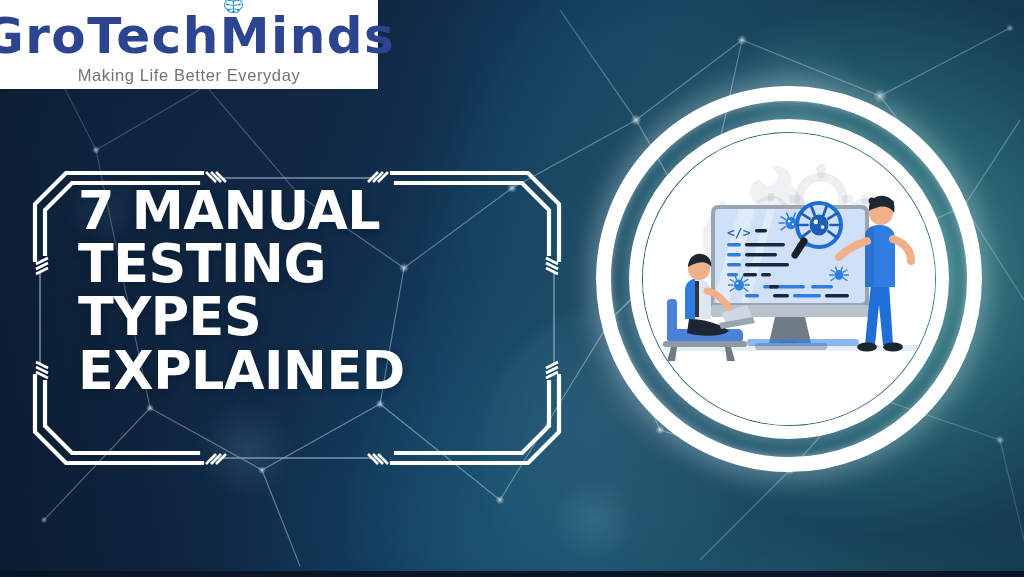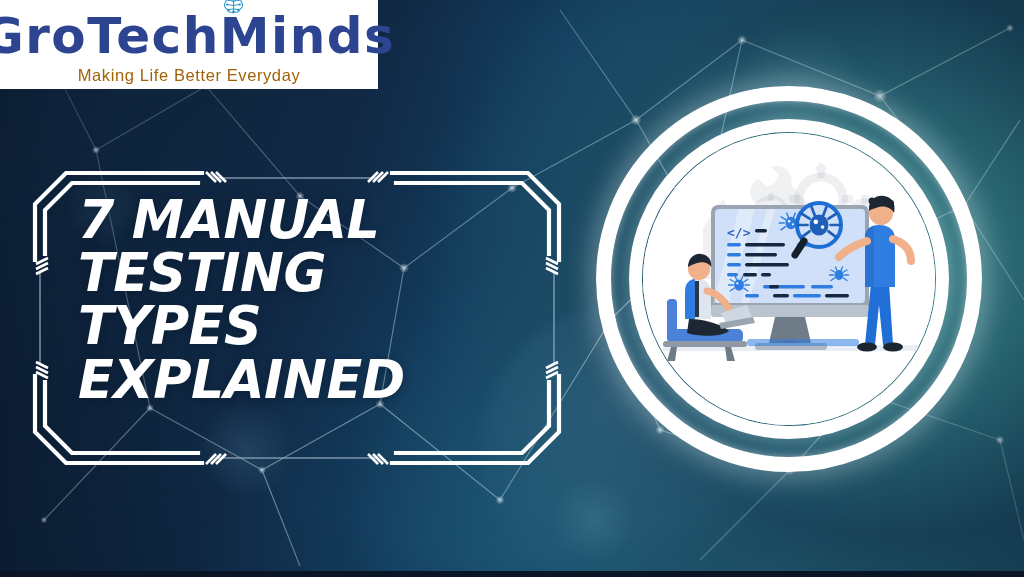--- a/index.html
+++ b/index.html
@@ -50,28 +50,28 @@
   .logo-wordmark{
     position:relative;font-family:"DejaVu Sans","Liberation Sans",sans-serif;
     font-weight:700;font-size:50px;line-height:1;letter-spacing:1.5px;
     color:#2d4491;margin-top:6px;white-space:nowrap;
   }
   .logo-brain{
     position:absolute;left:238px;top:-19px;width:25px;height:25px;
   }
   .logo-tagline{
     font-family:"Liberation Sans","DejaVu Sans",sans-serif;
-    font-size:16.5px;letter-spacing:.6px;color:#a16207;margin-top:5px;white-space:nowrap;
+    font-size:16.5px;letter-spacing:.6px;color:#737373;margin-top:5px;white-space:nowrap;
   }
 
   
   .title-frame{position:absolute;left:30px;top:168px;width:534px;height:300px;}
   .title-frame svg{position:absolute;inset:0;}
   .title-block{
-    position:absolute;left:78px;top:193px;width:470px;font-style:italic;
+    position:absolute;left:78px;top:184px;width:470px;
   }
   .title-line{
     color:#ffffff;font-family:"DejaVu Sans","Liberation Sans",sans-serif;
     font-weight:700;font-size:54px;line-height:.985;letter-spacing:-.5px;
     white-space:nowrap;transform:scaleX(.97);transform-origin:left center;
     text-shadow:0 2px 10px rgba(0,20,40,.45);
   }
 
   
   .circle-wrap{position:absolute;left:596px;top:86px;width:386px;height:386px;}

